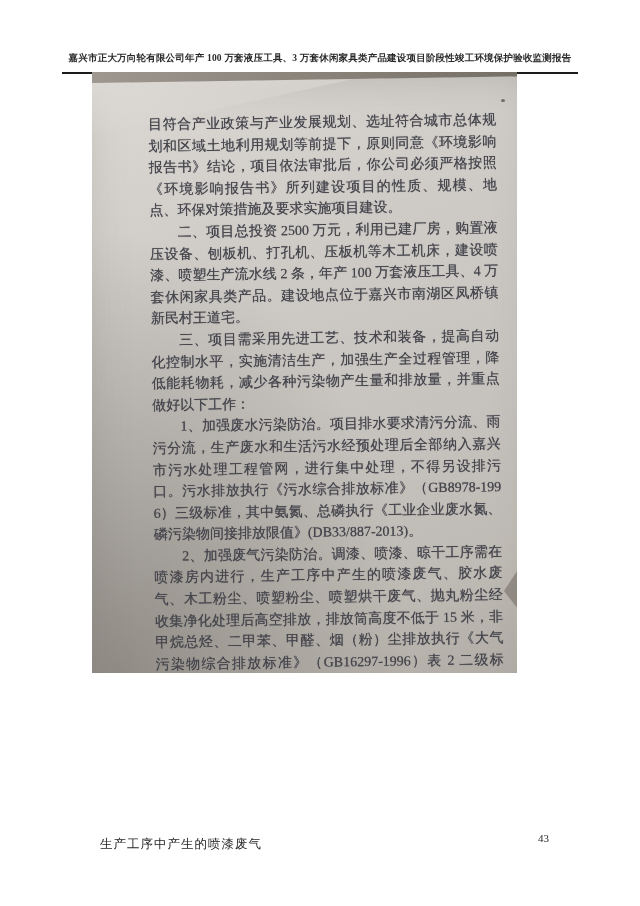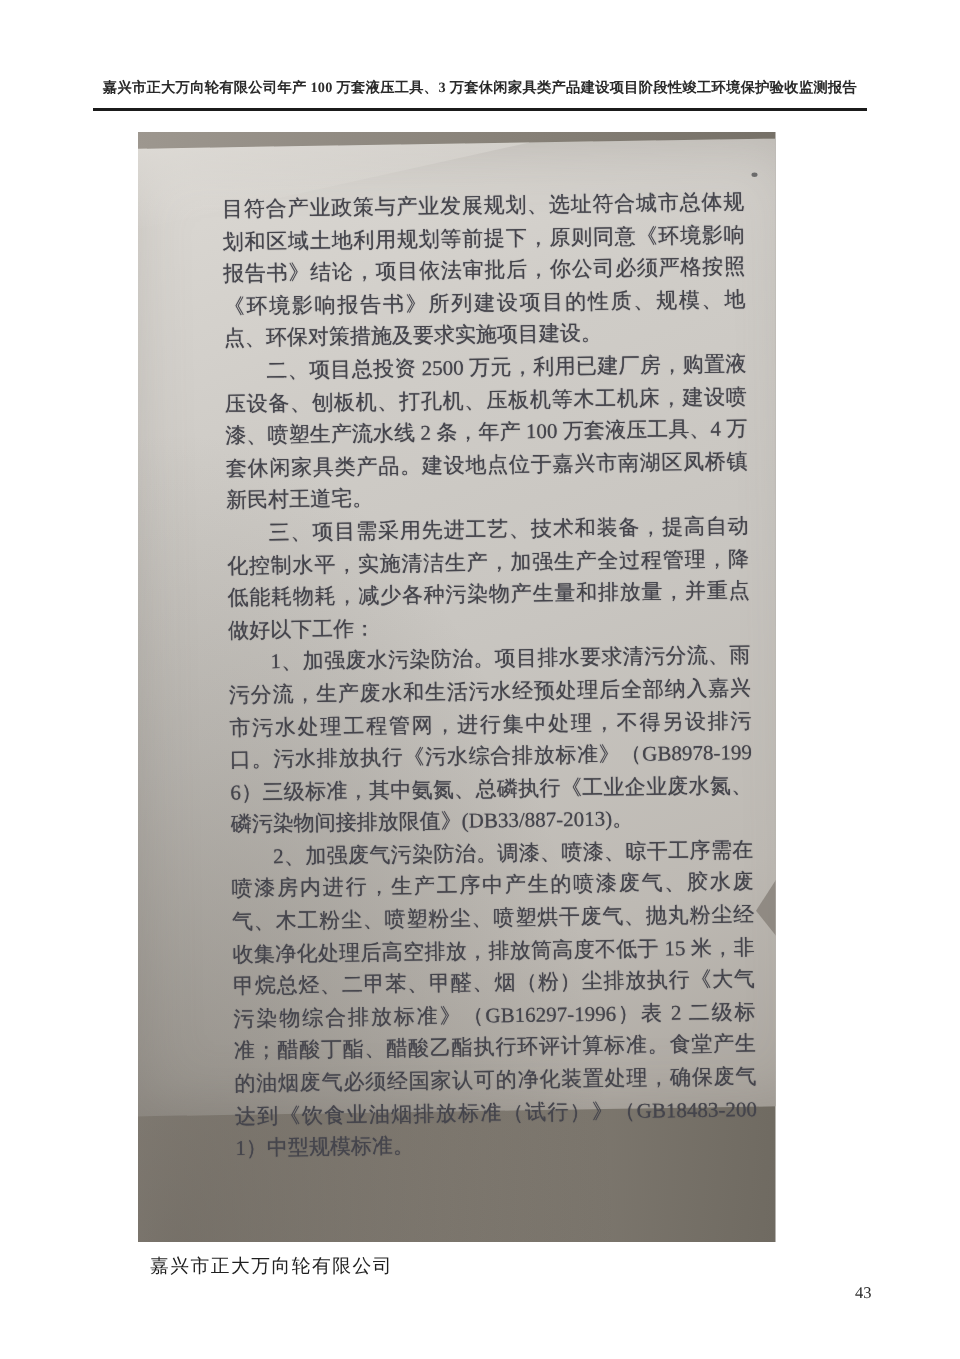--- a/index.html
+++ b/index.html
@@ -20,21 +20,21 @@
     letter-spacing:0.2px;
     white-space:nowrap;
   }
   .header-rule {
     position:absolute; left:62px; top:72px; width:516px; height:2px;
     background:#1b1b1b;
   }
 
   
   .photo {
-    position:absolute; left:92px; top:88px; width:425px; height:740px;
+    position:absolute; left:92px; top:72px; width:425px; height:601px;
     background:linear-gradient(95deg,#9d978f 0%,#857f76 55%,#6f6a61 100%);
     overflow:hidden;
   }
   .paper {
     position:absolute; left:-12px; top:7px; width:455px; height:645px;
     transform:rotate(-0.9deg); transform-origin:60% 0;
     background:linear-gradient(160deg,#dcd9d4 0%,#cfccc7 28%,#c8c5c0 52%,#bebab4 78%,#aaa59e 100%);
     box-shadow:inset 0 0 45px rgba(110,104,95,.30);
   }
   .paper-top-wedge {
@@ -70,22 +70,22 @@
   }
   .doc-text p { margin:0; }
   .doc-text p.ind { text-indent:2em; }
 
   
   .footer-company {
     position:absolute; left:100px; top:836px;
     font-size:12.5px; color:#1f1f1f; letter-spacing:1px;
   }
   .footer-page {
-    position:absolute; left:538px; top:856px;
-    font-size:11px; color:#2a2a2a;margin-left:32px;
+    position:absolute; left:538px; top:832px;
+    font-size:11px; color:#2a2a2a;
   }
 </style>
 </head>
 <body>
 
 <div class="header-title">嘉兴市正大万向轮有限公司年产 100 万套液压工具、3 万套休闲家具类产品建设项目阶段性竣工环境保护验收监测报告</div>
 <div class="header-rule"></div>
 
 <div class="photo">
   <div class="paper">
@@ -99,14 +99,14 @@
   <div class="doc-text">
     <p>目符合产业政策与产业发展规划、选址符合城市总体规划和区域土地利用规划等前提下，原则同意《环境影响报告书》结论，项目依法审批后，你公司必须严格按照《环境影响报告书》所列建设项目的性质、规模、地点、环保对策措施及要求实施项目建设。</p>
     <p class="ind">二、项目总投资 2500 万元，利用已建厂房，购置液压设备、刨板机、打孔机、压板机等木工机床，建设喷漆、喷塑生产流水线 2 条，年产 100 万套液压工具、4 万套休闲家具类产品。建设地点位于嘉兴市南湖区凤桥镇新民村王道宅。</p>
     <p class="ind">三、项目需采用先进工艺、技术和装备，提高自动化控制水平，实施清洁生产，加强生产全过程管理，降低能耗物耗，减少各种污染物产生量和排放量，并重点做好以下工作：</p>
     <p class="ind">1、加强废水污染防治。项目排水要求清污分流、雨污分流，生产废水和生活污水经预处理后全部纳入嘉兴市污水处理工程管网，进行集中处理，不得另设排污口。污水排放执行《污水综合排放标准》（GB8978-1996）三级标准，其中氨氮、总磷执行《工业企业废水氮、磷污染物间接排放限值》(DB33/887-2013)。</p>
     <p class="ind">2、加强废气污染防治。调漆、喷漆、晾干工序需在喷漆房内进行，生产工序中产生的喷漆废气、胶水废气、木工粉尘、喷塑粉尘、喷塑烘干废气、抛丸粉尘经收集净化处理后高空排放，排放筒高度不低于 15 米，非甲烷总烃、二甲苯、甲醛、烟（粉）尘排放执行《大气污染物综合排放标准》（GB16297-1996）表 2 二级标准；醋酸丁酯、醋酸乙酯执行环评计算标准。食堂产生的油烟废气必须经国家认可的净化装置处理，确保废气达到《饮食业油烟排放标准（试行）》（GB18483-2001）中型规模标准。</p>
 
   </div>
 </div>
 
-<div class="footer-company">嘉兴市正大万向轮有限公司</div>
+<div class="footer-company">生产工序中产生的喷漆废气</div>
 <div class="footer-page">43</div>
 
 </body></html>

